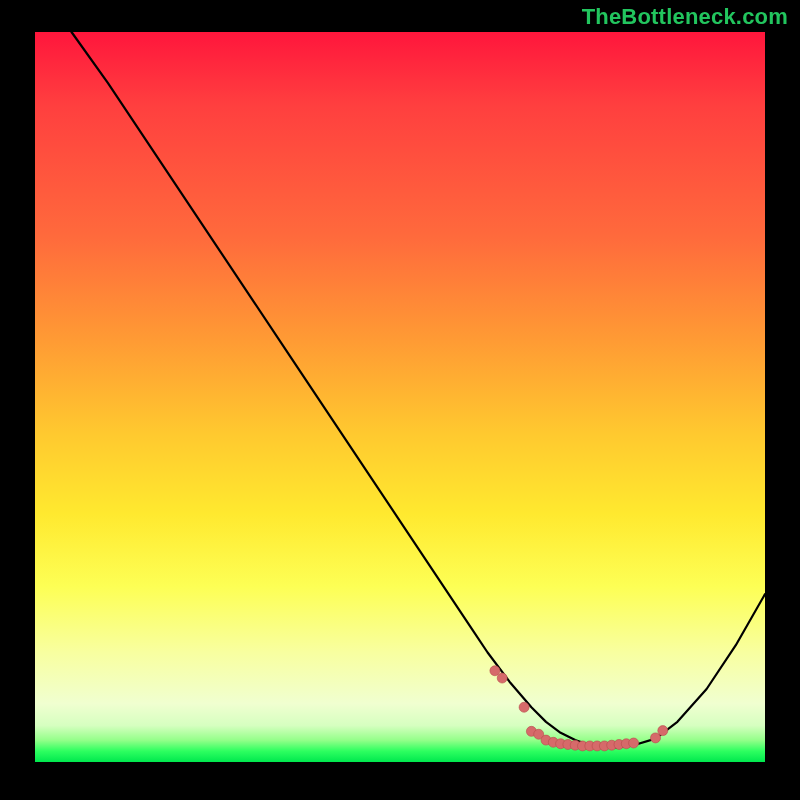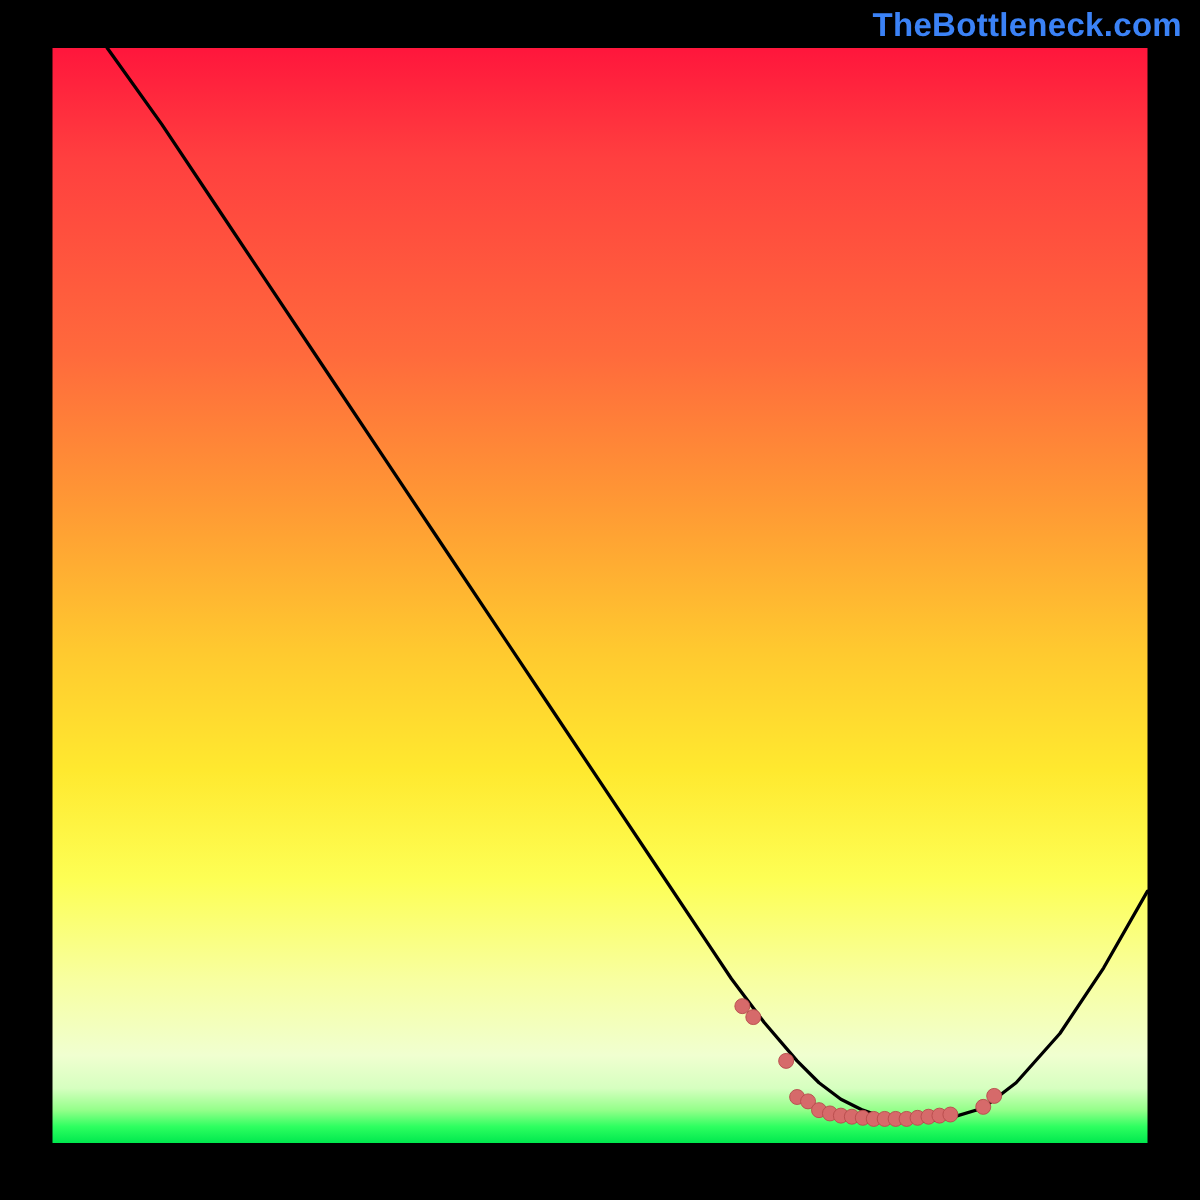--- a/index.html
+++ b/index.html
@@ -12,21 +12,21 @@
   }
   .container {
     position: relative;
     width: 800px;
     height: 800px;
   }
   .watermark {
     position: absolute;
     top: 4px;
     right: 12px;
-    color: #3b82f6;
+    color: #22c55e;
     font-family: Arial, Helvetica, sans-serif;
     font-size: 22px;
     font-weight: 600;
     letter-spacing: 0.2px;
     z-index: 10;
   }
   
   .plot {
     position: absolute;
     left: 35px;

